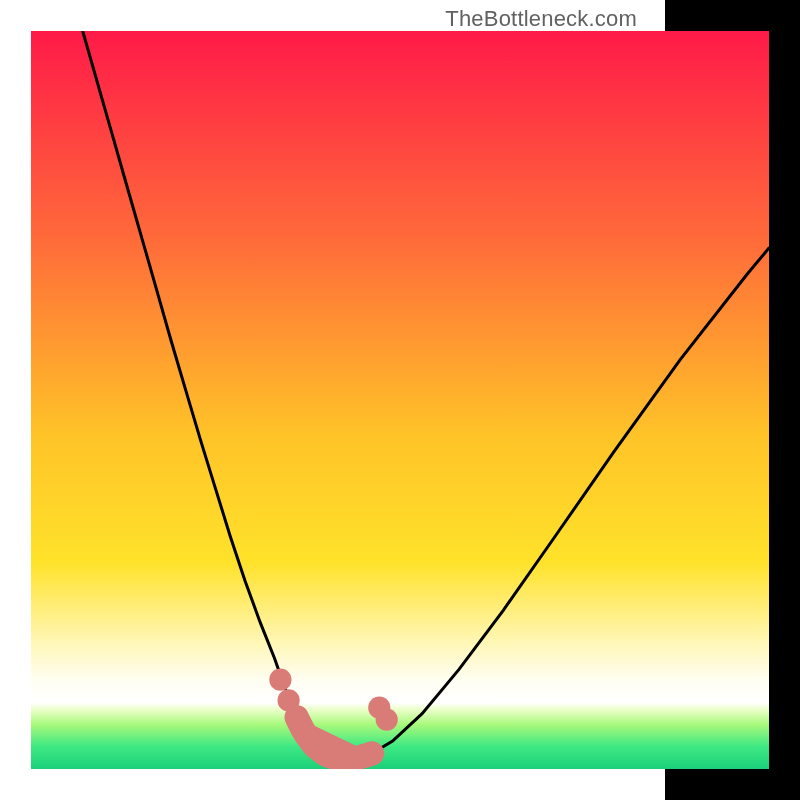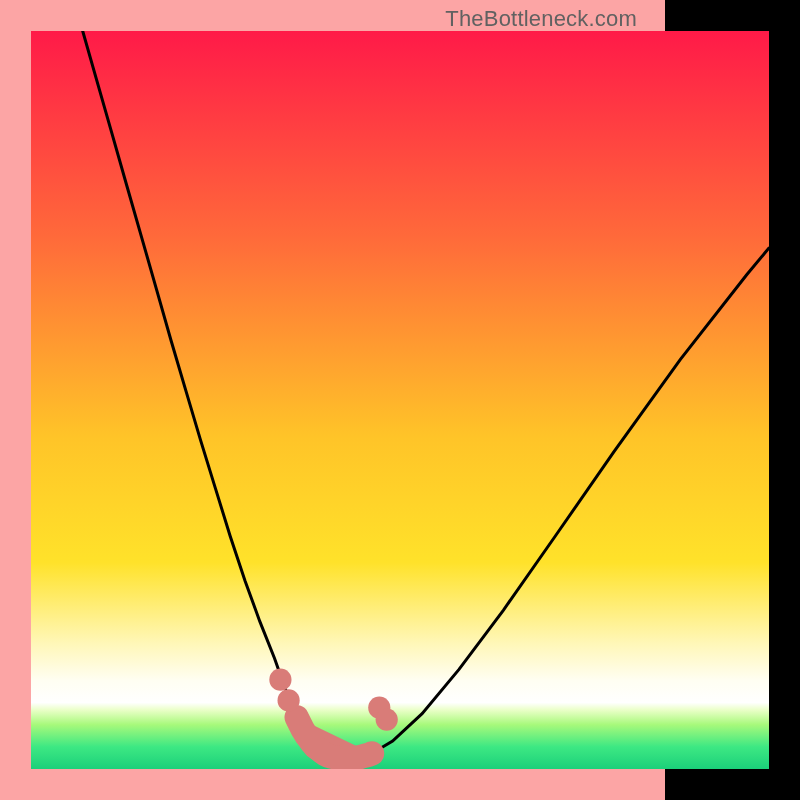--- a/index.html
+++ b/index.html
@@ -1,16 +1,16 @@
 <!DOCTYPE html>
 <html><head>
 <meta charset="utf-8">
 <style>
   html,body{margin:0;padding:0;width:800px;height:800px;background:#000;overflow:hidden;font-family:Arial,Helvetica,sans-serif}
-  .stage{position:relative;width:665px;height:800px;background:#fca5a5}
+  .stage{position:relative;width:665px;height:800px;background:#ffffff}
   .plot{position:absolute;left:31px;top:31px;width:738px;height:738px;overflow:hidden}
   .grad{position:absolute;inset:0}
   .attribution{position:absolute;top:6px;right:28px;color:#616161;font-size:22px;font-weight:500;letter-spacing:0.2px}
   svg{position:absolute;left:0;top:0}
   .dot{fill:#d97c78}
   .segShape{fill:#d97c78}
 </style>
 </head>
 <body>
 

